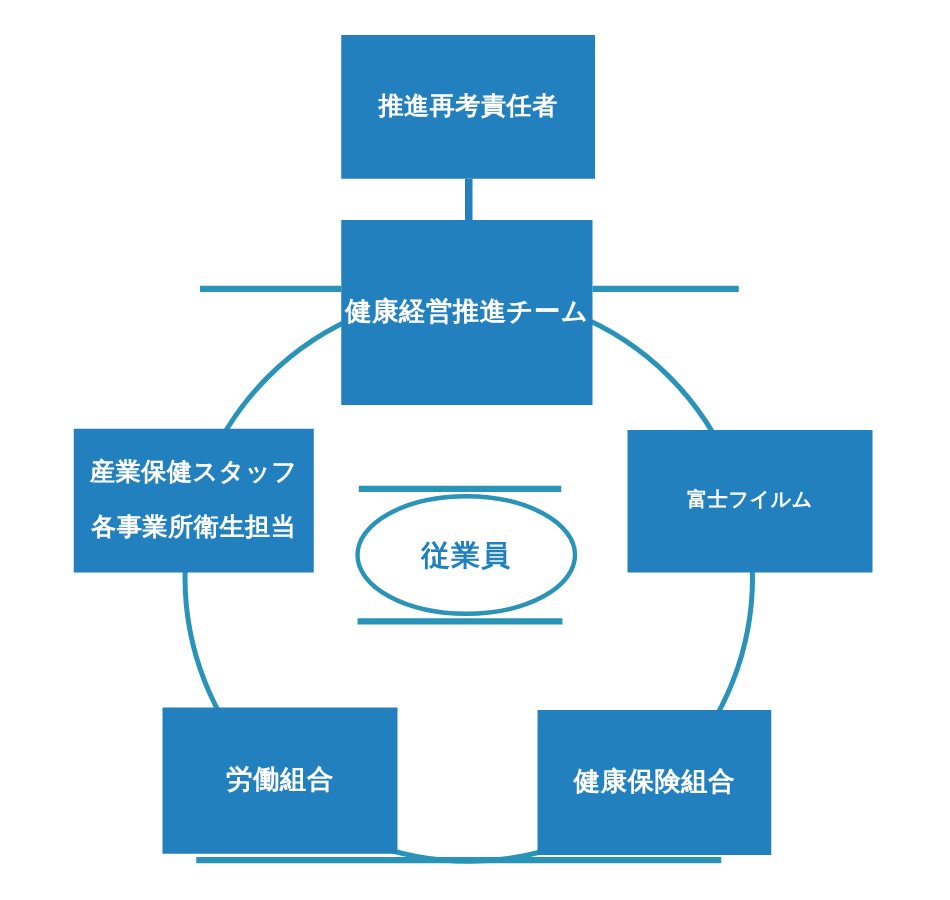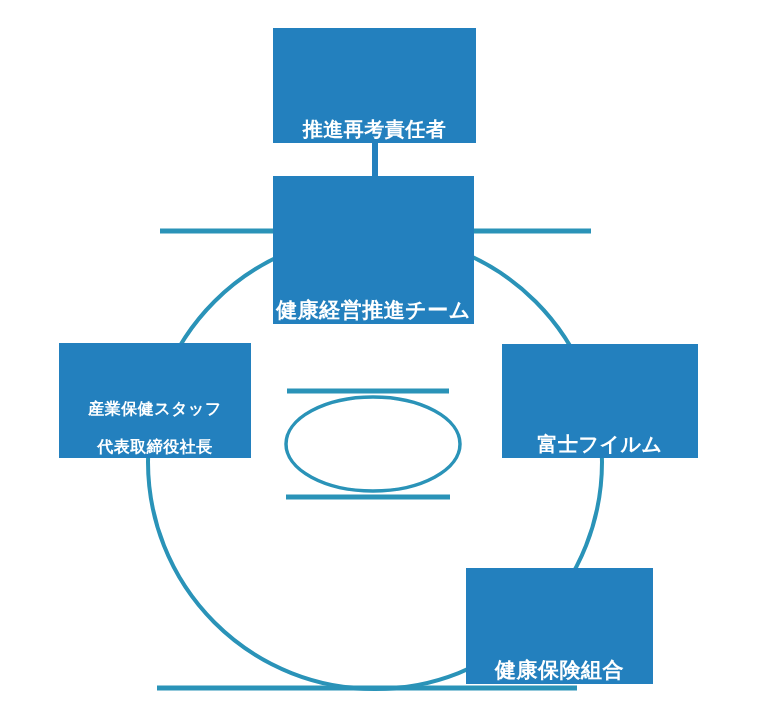--- a/index.html
+++ b/index.html
@@ -32,31 +32,31 @@
     fill: var(--box-fill);
   }
   .box {
     position: absolute;
     background: var(--box-fill);
     color: #ffffff;
     font-weight: bold;
     display: flex;
     flex-direction: column;
     align-items: center;
-    justify-content: flex-end;
+    justify-content: center;
     text-align: center;
     line-height: 1.35;
     letter-spacing: 0.5px;
   }
   .box-leader        { left: 273px; top: 28px;  width: 203px; height: 115px; font-size: 20px; gap: 5px; }
   .box-team          { left: 273px; top: 176px; width: 201px; height: 148px; font-size: 21px; }
-  .box-staff         { left: 59px;  top: 343px; width: 192px; height: 115px; font-size: 16px; gap: 17px; }
-  .box-group         { left: 502px; top: 344px; width: 196px; height: 114px; font-size: 20px; }
+  .box-staff         { left: 59px;  top: 343px; width: 192px; height: 115px; font-size: 20px; gap: 17px; }
+  .box-group         { left: 502px; top: 344px; width: 196px; height: 114px; font-size: 16px; }
   .box-labor         { left: 130px; top: 566px; width: 188px; height: 117px; font-size: 21px; }
-  .box-insurance     { left: 430px; top: 568px; width: 187px; height: 116px; font-size: 21px; margin-left: 36px; }
+  .box-insurance     { left: 430px; top: 568px; width: 187px; height: 116px; font-size: 21px; }
   .employee-label {
     position: absolute;
     left: 286px;
     top: 398px;
     width: 174px;
     height: 93px;
     display: flex;
     align-items: center;
     justify-content: center;
     color: var(--center-text);
@@ -90,26 +90,30 @@
   <div class="box box-leader">
     <div>推進再考責任者</div>
   </div>
 
   <div class="box box-team">
     <div>健康経営推進チーム</div>
   </div>
 
   <div class="box box-staff">
     <div>産業保健スタッフ</div>
-    <div>代表取締役社長</div>
+    <div>各事業所衛生担当</div>
   </div>
 
   <div class="box box-group">
     <div>富士フイルム</div>
   </div>
 
+  <div class="box box-labor">
+    <div>労働組合</div>
+  </div>
 
   <div class="box box-insurance">
     <div>健康保険組合</div>
   </div>
 
+  <div class="employee-label">従業員</div>
 
 </div>
 
 </body></html>

